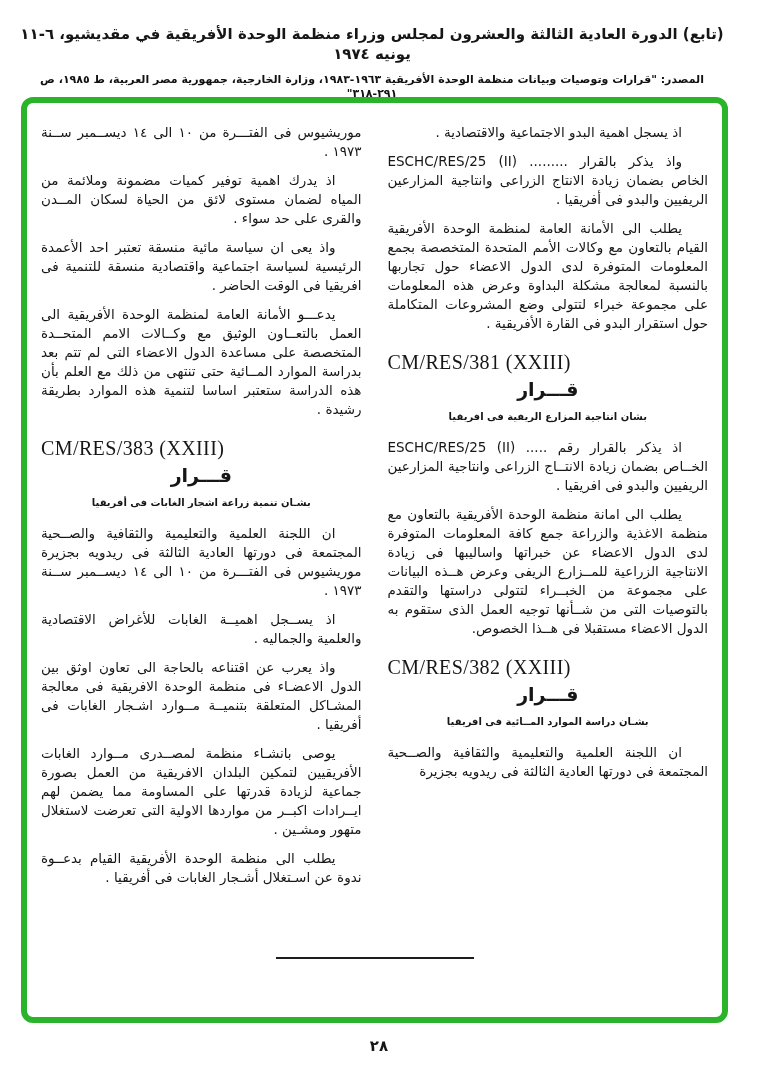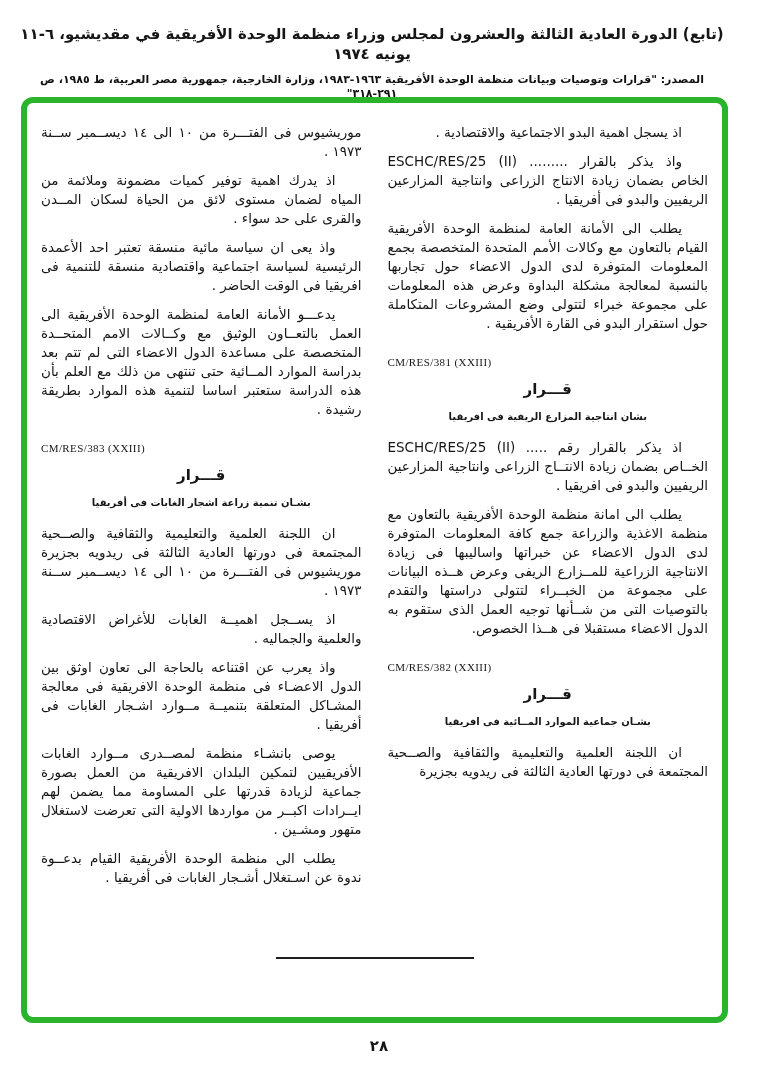--- a/index.html
+++ b/index.html
@@ -34,25 +34,25 @@
   .col{
     flex:1 1 0;direction:rtl;text-align:justify;
     font-size:13.5px;line-height:19px;overflow:hidden;
   }
 
   .para{margin:0 0 10px 0;text-indent:26px;}
   .para.no-indent{text-indent:0;}
 
   .res-code{
     direction:ltr;text-align:left;unicode-bidi:embed;
-    font-family:"Liberation Serif",serif;font-size:11px;letter-spacing:.4px;
+    font-family:"Liberation Serif",serif;font-size:20px;letter-spacing:.4px;
     margin:20px 0 4px 0;white-space:nowrap;
   }
   .res-title{
-    text-align:center;font-weight:bold;font-size:15px;margin:8px 0 8px 0;
+    text-align:center;font-weight:bold;font-size:19px;margin:8px 0 8px 0;
   }
   .res-subject{
     text-align:center;font-weight:bold;font-size:10px;margin:0 0 12px 0;text-indent:0;
   }
 
   
   .footer-divider{
     position:absolute;left:50%;bottom:58px;transform:translateX(-50%);
     width:198px;height:2px;background:#1d1d1d;
   }
@@ -80,21 +80,21 @@
         <p class="para">اذ يسجل اهمية البدو الاجتماعية والاقتصادية .</p>
         <p class="para">واذ يذكر بالقرار ......... ESCHC/RES/25 (II) الخاص بضمان زيادة الانتاج الزراعى وانتاجية المزارعين الريفيين والبدو فى أفريقيا .</p>
         <p class="para">يطلب الى الأمانة العامة لمنظمة الوحدة الأفريقية القيام بالتعاون مع وكالات الأمم المتحدة المتخصصة بجمع المعلومات المتوفرة لدى الدول الاعضاء حول تجاربها بالنسبة لمعالجة مشكلة البداوة وعرض هذه المعلومات على مجموعة خبراء لتتولى وضع المشروعات المتكاملة حول استقرار البدو فى القارة الأفريقية .</p>
         <div class="res-code">CM/RES/381 (XXIII)</div>
         <div class="res-title">قـــرار</div>
         <div class="res-subject">بشان انتاجية المزارع الريفية فى افريقيا</div>
         <p class="para">اذ يذكر بالقرار رقم ..... ESCHC/RES/25 (II) الخــاص بضمان زيادة الانتــاج الزراعى وانتاجية المزارعين الريفيين والبدو فى افريقيا .</p>
         <p class="para">يطلب الى امانة منظمة الوحدة الأفريقية بالتعاون مع منظمة الاغذية والزراعة جمع كافة المعلومات المتوفرة لدى الدول الاعضاء عن خبراتها واساليبها فى زيادة الانتاجية الزراعية للمــزارع الريفى وعرض هــذه البيانات على مجموعة من الخبــراء لتتولى دراستها والتقدم بالتوصيات التى من شــأنها توجيه العمل الذى ستقوم به الدول الاعضاء مستقبلا فى هــذا الخصوص.</p>
         <div class="res-code">CM/RES/382 (XXIII)</div>
         <div class="res-title">قـــرار</div>
-        <div class="res-subject">بشـان جماعية الموارد المــائية فى افريقيا</div>
+        <div class="res-subject">بشـان دراسة الموارد المــائية فى افريقيا</div>
         <p class="para">ان اللجنة العلمية والتعليمية والثقافية والصــحية المجتمعة فى دورتها العادية الثالثة فى ريدويه بجزيرة</p>
       </div>
 
       <div class="col">
         <p class="para no-indent">موريشيوس فى الفتـــرة من ١٠ الى ١٤ ديســمبر ســنة ١٩٧٣ .</p>
         <p class="para">اذ يدرك اهمية توفير كميات مضمونة وملائمة من المياه لضمان مستوى لائق من الحياة لسكان المــدن والقرى على حد سواء .</p>
         <p class="para">واذ يعى ان سياسة مائية منسقة تعتبر احد الأعمدة الرئيسية لسياسة اجتماعية واقتصادية منسقة للتنمية فى افريقيا فى الوقت الحاضر .</p>
         <p class="para">يدعـــو الأمانة العامة لمنظمة الوحدة الأفريقية الى العمل بالتعــاون الوثيق مع وكــالات الامم المتحــدة المتخصصة على مساعدة الدول الاعضاء التى لم تتم بعد بدراسة الموارد المــائية حتى تنتهى من ذلك مع العلم بأن هذه الدراسة ستعتبر اساسا لتنمية هذه الموارد بطريقة رشيدة .</p>
         <div class="res-code">CM/RES/383 (XXIII)</div>
         <div class="res-title">قـــرار</div>

